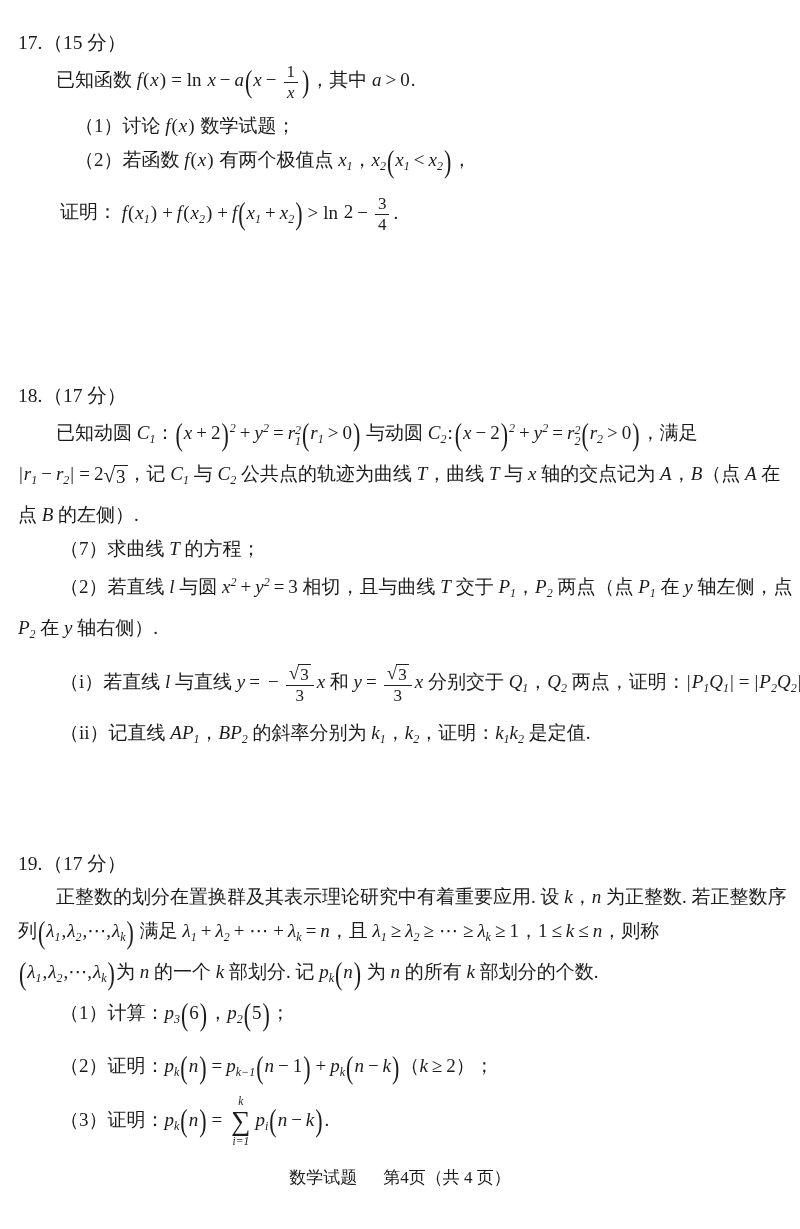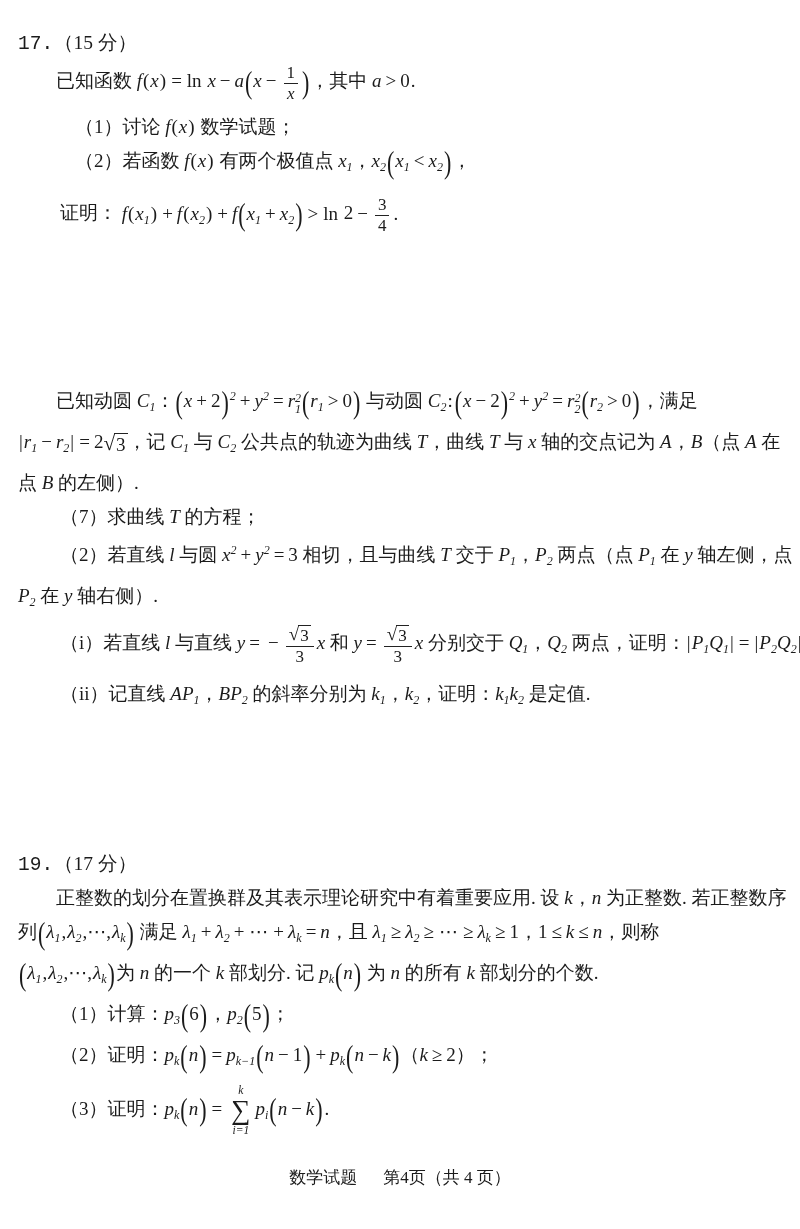--- a/index.html
+++ b/index.html
@@ -3,32 +3,32 @@
 <meta charset="utf-8">
 <style>
   html,body{margin:0;padding:0;background:#ffffff;}
   body{width:800px;height:1229px;position:relative;overflow:hidden;
        font-family:"Liberation Serif","DejaVu Serif",serif;color:#1b1b1b;}
   .problem{position:absolute;left:18px;right:14px;}
   #problems section:nth-of-type(1){top:30px;}
   #problems section:nth-of-type(2){top:383px;}
   #problems section:nth-of-type(3){top:851px;}
   .phead{font-size:19.5px;line-height:26px;margin-bottom:6px;white-space:nowrap;}
-  .phead .pnum{margin-right:1px;font-family:Liberation Mono, monospace;}
+  .phead .pnum{margin-right:1px;}
   .line{white-space:nowrap;font-size:19px;line-height:27px;margin-bottom:7px;}
   .ind0{padding-left:0;}
   .ind1{padding-left:38px;}
   .ind2{padding-left:57px;}
   .ind3{padding-left:42px;}
   
   #problems section:nth-of-type(1) .line:nth-child(2){margin-bottom:10px;margin-top:4px;}
   #problems section:nth-of-type(1) .line:nth-child(5){margin-top:14px;}
   #problems section:nth-of-type(2) .line:nth-child(8){margin-top:14px;margin-bottom:14px;}
   #problems section:nth-of-type(3) .line:nth-child(5){margin-top:5px;}
-  #problems section:nth-of-type(3) .line:nth-child(6){margin-top:7px;}
+  #problems section:nth-of-type(3) .line:nth-child(6){margin-top:19px;}
   #problems section:nth-of-type(3) .line:nth-child(7){margin-top:9px;}
   
   .t{font-family:"Liberation Serif","DejaVu Serif",serif;}
   .mv{display:inline-block;}
   .mv .vb{font-style:italic;}
   .mn,.rm{font-family:"Liberation Serif","DejaVu Serif",serif;}
   .rm{margin:0 1px;}
   .op{margin:0 4px;}
   .su{font-size:12px;vertical-align:7px;font-style:italic;}
   .sb{font-size:12px;vertical-align:-4px;font-style:italic;}
@@ -58,20 +58,21 @@
 <main>
   <div id="problems">
       <section class="problem">
         <div class="phead"><span class="pnum">17.</span><span class="ppts">（15 分）</span></div>
         <div class="line ind1"><span class="t">已知函数 </span><span class="mv"><span class="vb">f</span></span><span class="rm">(</span><span class="mv"><span class="vb">x</span></span><span class="rm">)</span><span class="op rm">=</span><span class="rm">ln </span><span class="mv"><span class="vb">x</span></span><span class="op rm">−</span><span class="mv"><span class="vb">a</span></span><span class="bp">(</span><span class="mv"><span class="vb">x</span></span><span class="op rm">−</span><span class="frac"><span class="fnum"><span class="mn">1</span></span><span class="fden"><span class="mv"><span class="vb">x</span></span></span></span><span class="bp">)</span><span class="t">，其中 </span><span class="mv"><span class="vb">a</span></span><span class="op rm">&gt;</span><span class="mn">0</span><span class="rm">.</span></div>
         <div class="line ind2"><span class="t">（1）讨论 </span><span class="mv"><span class="vb">f</span></span><span class="rm">(</span><span class="mv"><span class="vb">x</span></span><span class="rm">)</span><span class="t"> 数学试题；</span></div>
         <div class="line ind2"><span class="t">（2）若函数 </span><span class="mv"><span class="vb">f</span></span><span class="rm">(</span><span class="mv"><span class="vb">x</span></span><span class="rm">)</span><span class="t"> 有两个极值点 </span><span class="mv"><span class="vb">x</span><span class="sb">1</span></span><span class="t">，</span><span class="mv"><span class="vb">x</span><span class="sb">2</span></span><span class="bp">(</span><span class="mv"><span class="vb">x</span><span class="sb">1</span></span><span class="op rm">&lt;</span><span class="mv"><span class="vb">x</span><span class="sb">2</span></span><span class="bp">)</span><span class="t">，</span></div>
         <div class="line ind3"><span class="t">证明： </span><span class="mv"><span class="vb">f</span></span><span class="rm">(</span><span class="mv"><span class="vb">x</span><span class="sb">1</span></span><span class="rm">)</span><span class="op rm">+</span><span class="mv"><span class="vb">f</span></span><span class="rm">(</span><span class="mv"><span class="vb">x</span><span class="sb">2</span></span><span class="rm">)</span><span class="op rm">+</span><span class="mv"><span class="vb">f</span></span><span class="bp">(</span><span class="mv"><span class="vb">x</span><span class="sb">1</span></span><span class="op rm">+</span><span class="mv"><span class="vb">x</span><span class="sb">2</span></span><span class="bp">)</span><span class="op rm">&gt;</span><span class="rm">ln </span><span class="mn">2</span><span class="op rm">−</span><span class="frac"><span class="fnum"><span class="mn">3</span></span><span class="fden"><span class="mn">4</span></span></span><span class="rm">.</span></div>
       </section>
       <section class="problem">
+        <div class="phead"><span class="pnum">18.</span><span class="ppts">（17 分）</span></div>
         <div class="line ind1"><span class="t">已知动圆 </span><span class="mv"><span class="vb">C</span><span class="sb">1</span></span><span class="t">：</span><span class="bp">(</span><span class="mv"><span class="vb">x</span></span><span class="op rm">+</span><span class="mn">2</span><span class="bp">)</span><span class="su">2</span><span class="op rm">+</span><span class="mv"><span class="vb">y</span><span class="su">2</span></span><span class="op rm">=</span><span class="mv"><span class="vb">r</span><span class="ss"><span>2</span><span>1</span></span></span><span class="bp">(</span><span class="mv"><span class="vb">r</span><span class="sb">1</span></span><span class="op rm">&gt;</span><span class="mn">0</span><span class="bp">)</span><span class="t"> 与动圆 </span><span class="mv"><span class="vb">C</span><span class="sb">2</span></span><span class="rm">:</span><span class="bp">(</span><span class="mv"><span class="vb">x</span></span><span class="op rm">−</span><span class="mn">2</span><span class="bp">)</span><span class="su">2</span><span class="op rm">+</span><span class="mv"><span class="vb">y</span><span class="su">2</span></span><span class="op rm">=</span><span class="mv"><span class="vb">r</span><span class="ss"><span>2</span><span>2</span></span></span><span class="bp">(</span><span class="mv"><span class="vb">r</span><span class="sb">2</span></span><span class="op rm">&gt;</span><span class="mn">0</span><span class="bp">)</span><span class="t">，满足</span></div>
         <div class="line ind0"><span class="rm">|</span><span class="mv"><span class="vb">r</span><span class="sb">1</span></span><span class="op rm">−</span><span class="mv"><span class="vb">r</span><span class="sb">2</span></span><span class="rm">|</span><span class="op rm">=</span><span class="mn">2</span><span class="sqrt">
             <span class="rad">√</span>
             <span class="arg"><span class="mn">3</span></span>
           </span><span class="t">，记 </span><span class="mv"><span class="vb">C</span><span class="sb">1</span></span><span class="t"> 与 </span><span class="mv"><span class="vb">C</span><span class="sb">2</span></span><span class="t"> 公共点的轨迹为曲线 </span><span class="mv"><span class="vb">T</span></span><span class="t">，曲线 </span><span class="mv"><span class="vb">T</span></span><span class="t"> 与 </span><span class="mv"><span class="vb">x</span></span><span class="t"> 轴的交点记为 </span><span class="mv"><span class="vb">A</span></span><span class="t">，</span><span class="mv"><span class="vb">B</span></span><span class="t">（点 </span><span class="mv"><span class="vb">A</span></span><span class="t"> 在</span></div>
         <div class="line ind0"><span class="t">点 </span><span class="mv"><span class="vb">B</span></span><span class="t"> 的左侧）.</span></div>
         <div class="line ind3"><span class="t">（7）求曲线 </span><span class="mv"><span class="vb">T</span></span><span class="t"> 的方程；</span></div>
         <div class="line ind3"><span class="t">（2）若直线 </span><span class="mv"><span class="vb">l</span></span><span class="t"> 与圆 </span><span class="mv"><span class="vb">x</span><span class="su">2</span></span><span class="op rm">+</span><span class="mv"><span class="vb">y</span><span class="su">2</span></span><span class="op rm">=</span><span class="mn">3</span><span class="t"> 相切，且与曲线 </span><span class="mv"><span class="vb">T</span></span><span class="t"> 交于 </span><span class="mv"><span class="vb">P</span><span class="sb">1</span></span><span class="t">，</span><span class="mv"><span class="vb">P</span><span class="sb">2</span></span><span class="t"> 两点（点 </span><span class="mv"><span class="vb">P</span><span class="sb">1</span></span><span class="t"> 在 </span><span class="mv"><span class="vb">y</span></span><span class="t"> 轴左侧，点</span></div>
         <div class="line ind0"><span class="mv"><span class="vb">P</span><span class="sb">2</span></span><span class="t"> 在 </span><span class="mv"><span class="vb">y</span></span><span class="t"> 轴右侧）.</span></div>
         <div class="line ind3"><span class="t">（i）若直线 </span><span class="mv"><span class="vb">l</span></span><span class="t"> 与直线 </span><span class="mv"><span class="vb">y</span></span><span class="op rm">=</span><span class="op rm">−</span><span class="frac"><span class="fnum"><span class="sqrt">

